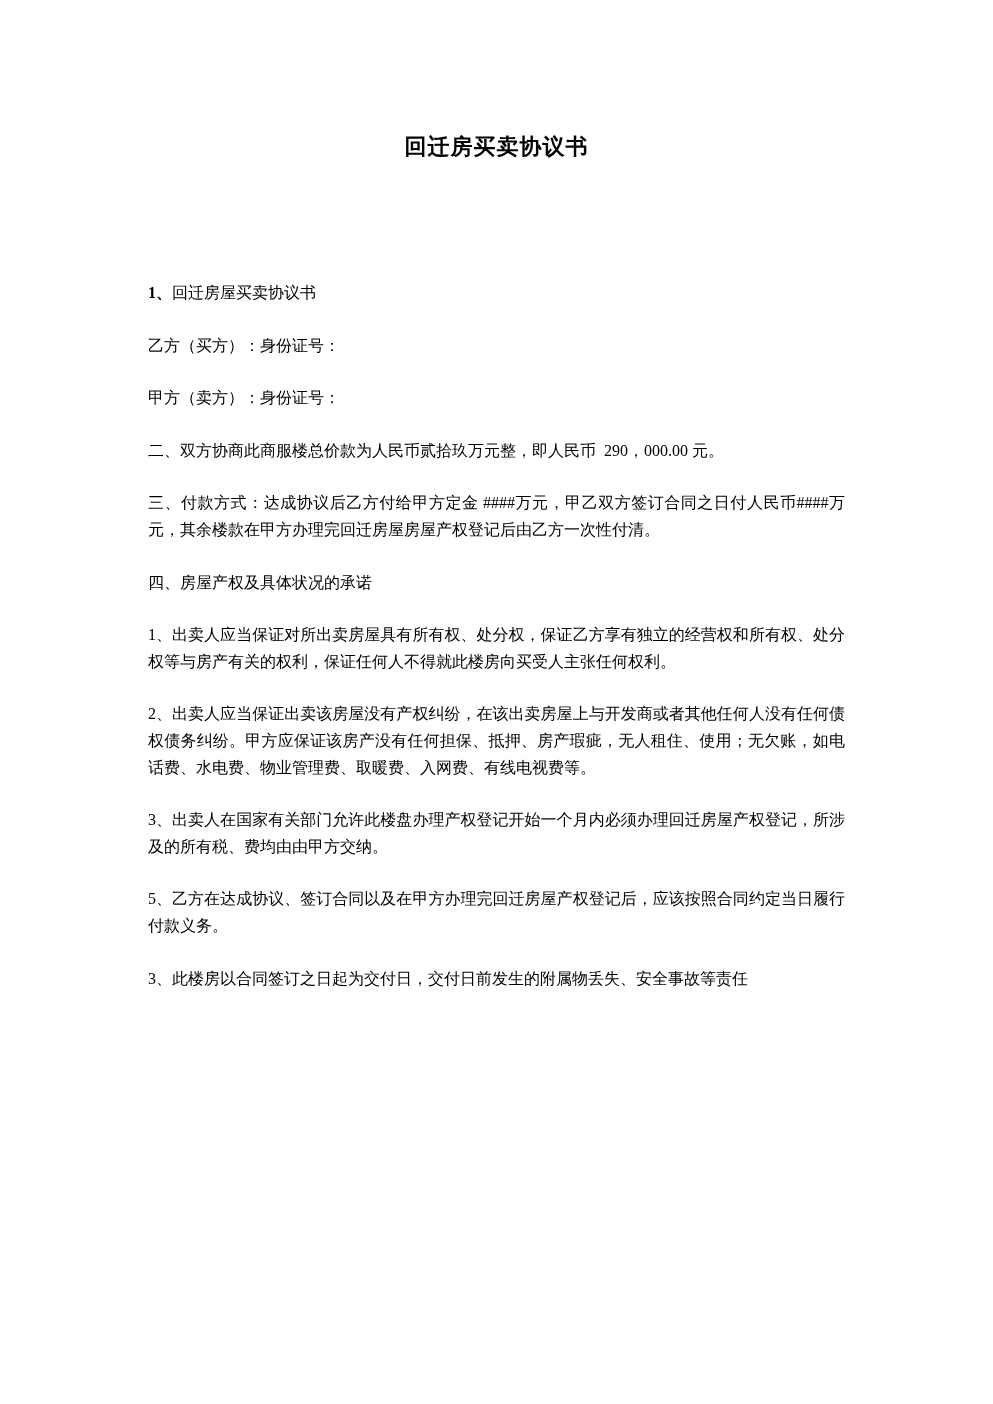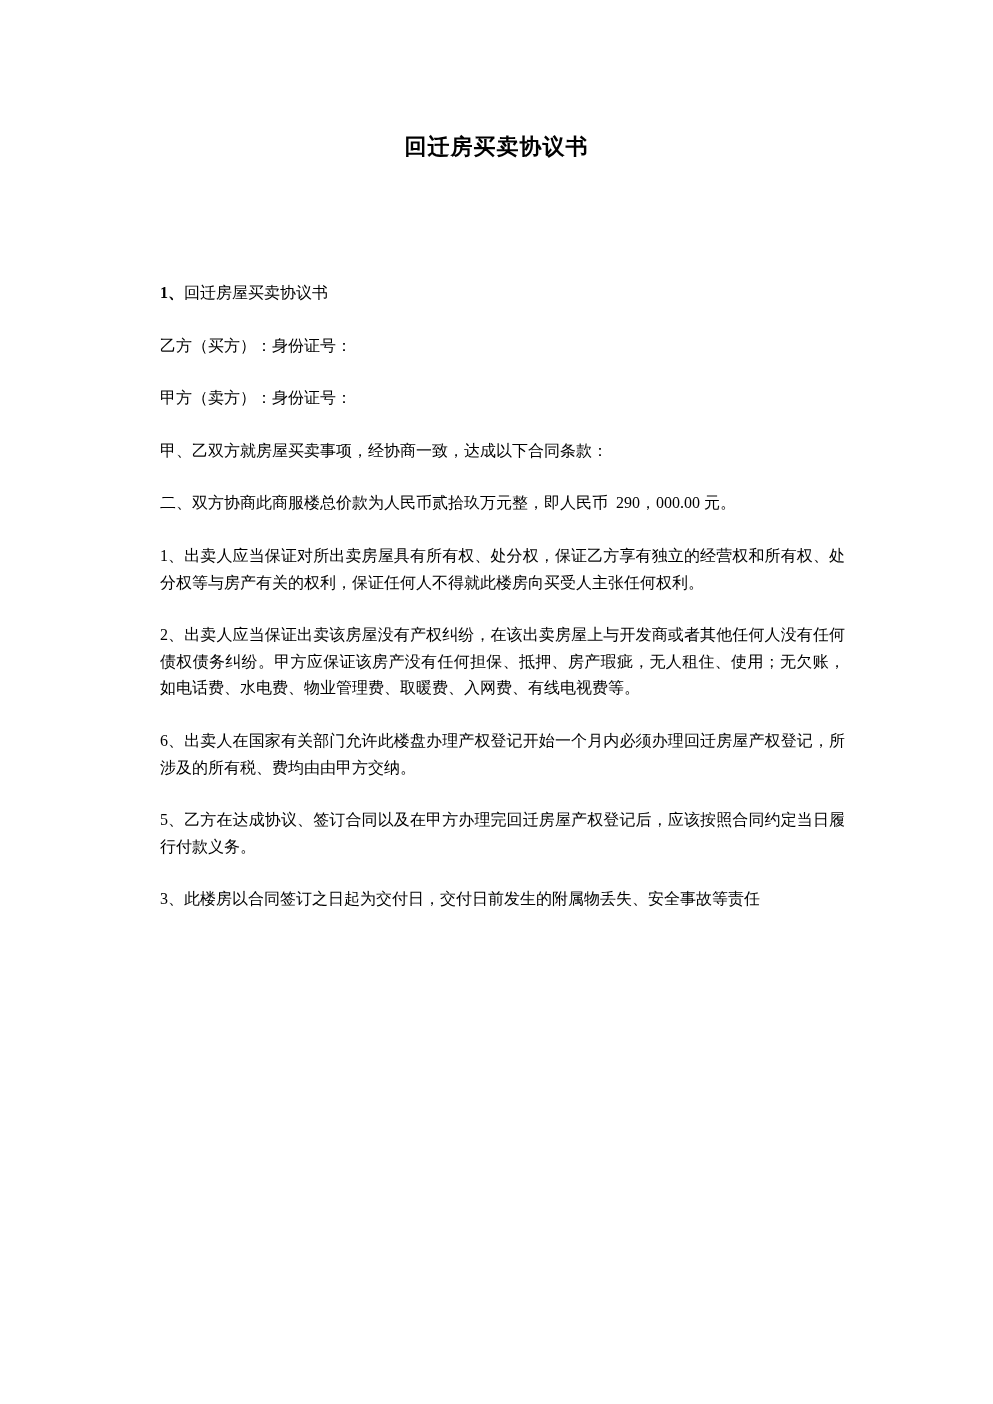--- a/index.html
+++ b/index.html
@@ -24,21 +24,21 @@
     font-weight: bold;
     text-align: center;
     letter-spacing: 1px;
   }
   .doc-body {
     padding: 118px 148px 0 148px;
     font-size: 16px;
     line-height: 26.6px;
   }
   .para {
-    margin: 0 0 26px 12px;
+    margin: 0 0 26px 0;
     text-align: justify;
     word-break: break-all;
     white-space: pre-wrap;
   }
   .bold-prefix {
     font-weight: bold;
   }
 </style>
 </head>
 <body>
@@ -48,32 +48,33 @@
   <h1 class="doc-title">回迁房买卖协议书</h1>
 
   <div class="doc-body">
 
     <p class="para"><span class="bold-prefix">1、</span><span>回迁房屋买卖协议书</span></p>
 
     <p class="para">乙方（买方）：身份证号：</p>
 
     <p class="para">甲方（卖方）：身份证号：</p>
 
-    <p class="para">甲、乙双方就房屋买卖事项，经协商一致，达成以下合同条款：</p>
 
 
     <p class="para">二、双方协商此商服楼总价款为人民币贰拾玖万元整，即人民币  290，000.00 元。</p>
 
+    <p class="para">三、付款方式：达成协议后乙方付给甲方定金 ####万元，甲乙双方签订合同之日付人民币####万元，其余楼款在甲方办理完回迁房屋房屋产权登记后由乙方一次性付清。</p>
 
+    <p class="para">四、房屋产权及具体状况的承诺</p>
 
     <p class="para">1、出卖人应当保证对所出卖房屋具有所有权、处分权，保证乙方享有独立的经营权和所有权、处分权等与房产有关的权利，保证任何人不得就此楼房向买受人主张任何权利。</p>
 
     <p class="para">2、出卖人应当保证出卖该房屋没有产权纠纷，在该出卖房屋上与开发商或者其他任何人没有任何债权债务纠纷。甲方应保证该房产没有任何担保、抵押、房产瑕疵，无人租住、使用；无欠账，如电话费、水电费、物业管理费、取暖费、入网费、有线电视费等。</p>
 
-    <p class="para">6、出卖人在国家有关部门允许此楼盘办理产权登记开始一个月内必须办理回迁房屋产权登记，所涉及的所有税、费均由由甲方交纳。</p>
+    <p class="para">3、出卖人在国家有关部门允许此楼盘办理产权登记开始一个月内必须办理回迁房屋产权登记，所涉及的所有税、费均由由甲方交纳。</p>
 
 
     <p class="para">5、乙方在达成协议、签订合同以及在甲方办理完回迁房屋产权登记后，应该按照合同约定当日履行付款义务。</p>
 
     <p class="para">3、此楼房以合同签订之日起为交付日，交付日前发生的附属物丢失、安全事故等责任</p>
 
   </div>
 </div>
 
 </body></html>

